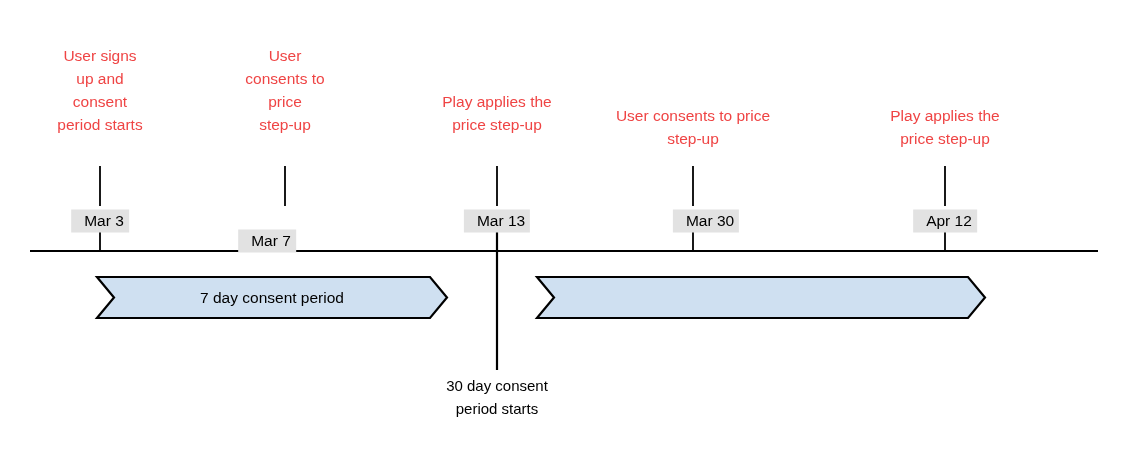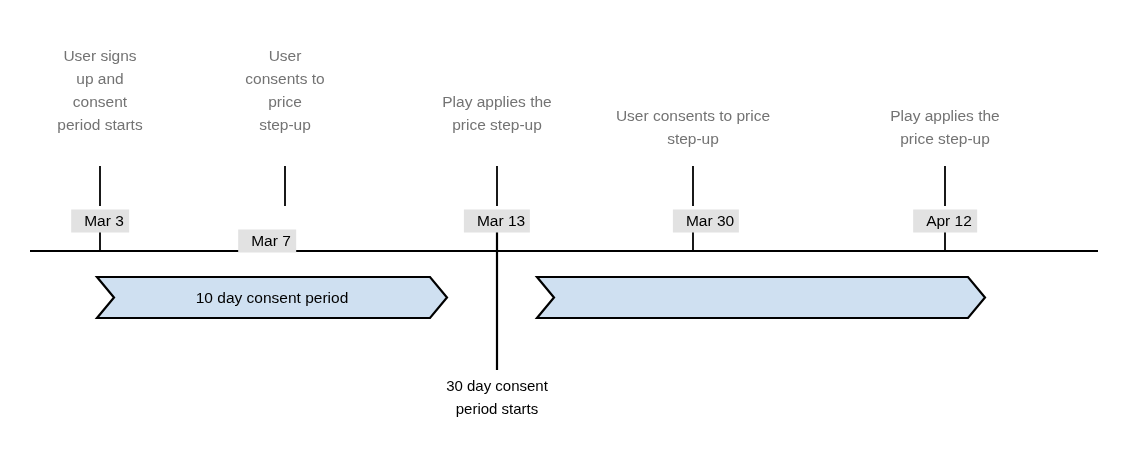--- a/index.html
+++ b/index.html
@@ -22,21 +22,21 @@
     left: 0;
     top: 0;
     width: 1128px;
     height: 454px;
   }
   .evt-label {
     position: absolute;
     text-align: center;
     font-size: 15.5px;
     line-height: 23px;
-    color: #737373;
+    color: #ef4444;
     white-space: pre-line;
     transform: translateX(-50%);
   }
   .date-chip {
     position: absolute;
     transform: translate(-50%, -50%);
     background: #e2e2e2;
     color: #000000;
     font-size: 15.5px;
     line-height: 20px;
@@ -110,19 +110,19 @@
   <div class="date-chip" style="left:100px; top:221px;">Mar 3</div>
 
   <div class="date-chip" style="left:267px; top:221px;margin-top:20px;">Mar 7</div>
 
   <div class="date-chip" style="left:497px; top:221px;">Mar 13</div>
 
   <div class="date-chip" style="left:706px; top:221px;">Mar 30</div>
 
   <div class="date-chip" style="left:945px; top:221px;">Apr 12</div>
 
-  <div class="band-label" style="left:272px; top:298px;">10 day consent period</div>
+  <div class="band-label" style="left:272px; top:298px;">7 day consent period</div>
 
 
   <div class="note-label" style="left:497px; top:374px; width:240px;">30 day consent
 period starts</div>
 
 </div>
 
 </body></html>

